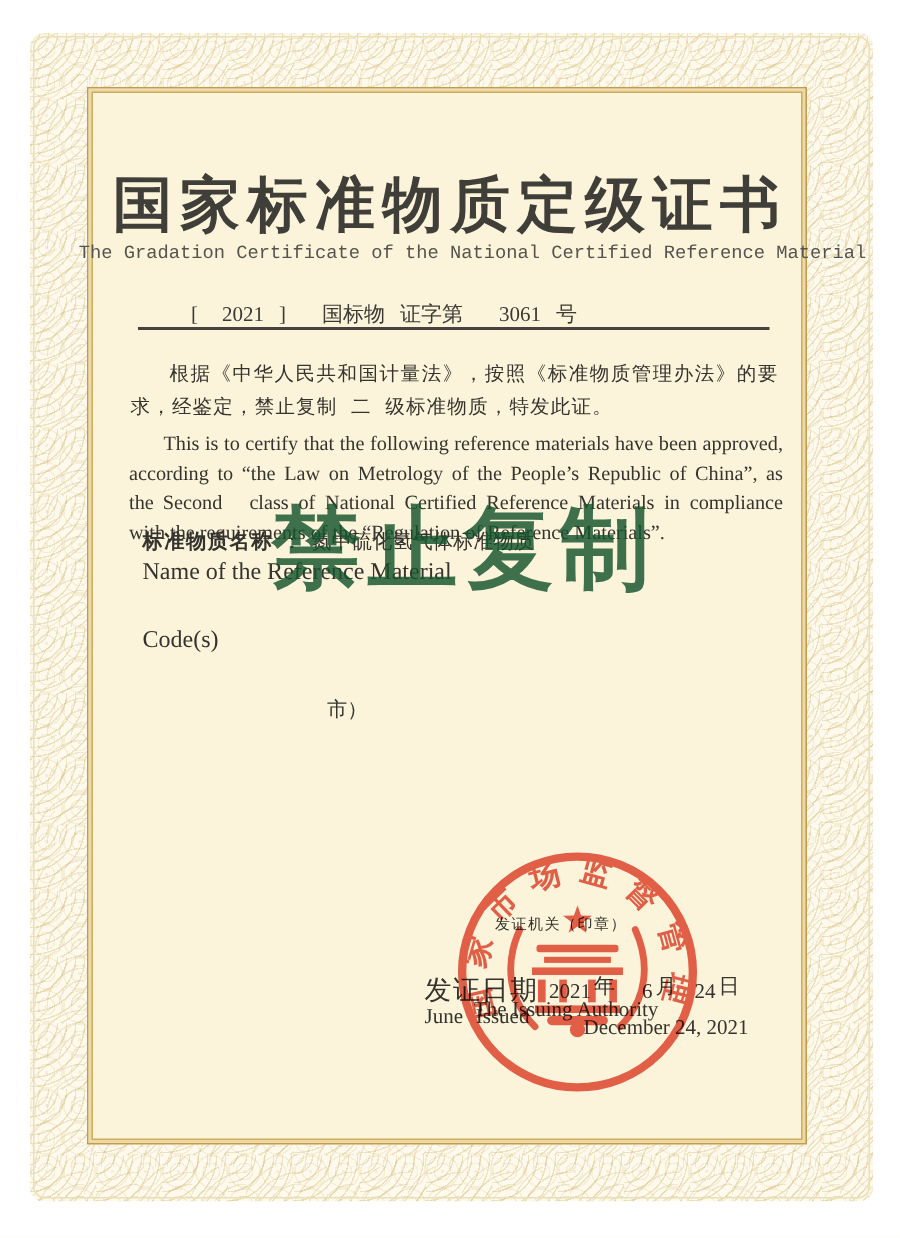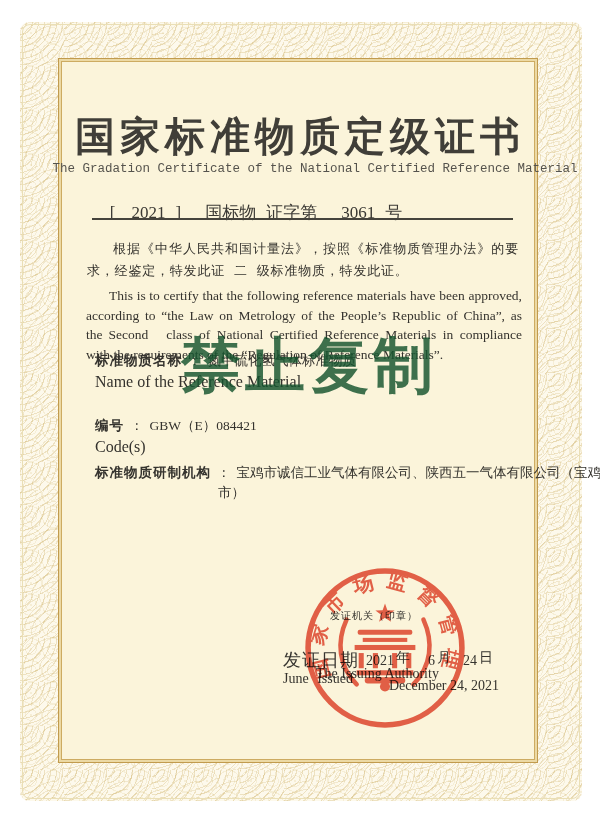--- a/index.html
+++ b/index.html
@@ -18,21 +18,21 @@
          border:1px solid #c19b4e;
          box-shadow: inset 0 0 0 2px #ecd9a4, inset 0 0 0 3px #cdab61;}
   
   .content{position:absolute;inset:0;z-index:2;color:#35332e;border-radius:26px;}
   .abs{position:absolute;}
   .cn{font-family:"Liberation Serif", serif;}
   .sans{font-family:Liberation Mono, monospace;padding-left:15px;}
   .title{top:109px;left:0;width:100%;text-align:center;font-size:40px;font-weight:bold;
          letter-spacing:5px;color:#403e38;}
   .subtitle{top:162px;left:0;width:100%;text-align:center;font-size:12.5px;color:#55534d;}
-  .certline{top:201px;left:0;width:512px;text-align:center;font-size:17px;color:#3b3934;white-space:nowrap;}
+  .certline{top:201px;left:0;width:512px;text-align:center;font-size:14px;color:#3b3934;white-space:nowrap;}
   .certline .sp-s{margin-right:10px;} .certline .sp-m{margin-right:16px;} .certline .sp-l{margin-right:24px;}
   .rule{left:92px;top:218px;width:421px;height:2px;background:#45433c;}
   .para{font-size:13px;line-height:21.5px;text-align:justify;color:#35332e;}
   .para-cn{left:87px;top:238px;width:432px;text-indent:2em;letter-spacing:.8px;}
   .para-en{left:86px;top:286px;width:436px;font-size:13.5px;line-height:19.5px;text-indent:1.7em;}
   .fill-cn{margin:0 9px;} .fill-en{margin:0 18px 0 6px;}
   .field{font-size:13.5px;line-height:20px;}
   .flabel{font-weight:bold;letter-spacing:1px;}
   .fcolon{margin:0 6px;}
   .fen{margin-top:1px;font-size:16px;}
@@ -68,45 +68,39 @@
 
     <div class="abs title cn">国家标准物质定级证书</div>
     <div class="abs subtitle sans">The Gradation Certificate of the National Certified Reference Material</div>
 
     <div class="abs certline cn">
       <span class="sp-m">[</span><span class="sp-s">2021</span><span class="sp-l">]</span><span class="sp-s">国标物</span><span class="sp-l">证字第</span><span class="sp-s">3061</span><span>号</span>
     </div>
     <div class="abs rule"></div>
 
     <div class="abs para para-cn cn">
-      <span>根据《中华人民共和国计量法》，按照《标准物质管理办法》的要求，经鉴定，特发此证</span><span class="fill-cn">二</span><span>级标准物质，特发此证。</span>
+      <span>根据《中华人民共和国计量法》，按照《标准物质管理办法》的要求，经鉴定，禁止复制</span><span class="fill-cn">二</span><span>级标准物质，特发此证。</span>
     </div>
 
     <div class="abs para para-en">
       <span>This is to certify that the following reference materials have been approved, according to “the Law on Metrology of the People’s Republic of China”, as the</span><span class="fill-en">Second</span><span>class of National Certified Reference Materials in compliance with the requirements of the “Regulation of Reference Materials”.</span>
     </div>
 
     <div class="abs field f-name cn">
       <div>
         <span class="flabel">标准物质名称</span><span class="fcolon">：</span><span>氮中硫化氢气体标准物质</span>
       </div>
       <div class="fen">Name of the Reference Material</div>
     </div>
 
     <div class="abs field f-code cn">
-      <div>
-        <span class="flabel">编号</span><span class="fcolon">：</span><span>GBW（E）084421</span>
-      </div>
       <div class="fen">Code(s)</div>
     </div>
 
     <div class="abs field f-prod cn">
-      <div class="l1">
-        <span class="flabel">标准物质研制机构</span><span class="fcolon">：</span><span>宝鸡市诚信工业气体有限公司、陕西五一气体有限公司（宝鸡</span>
-      </div>
       <div><span class="l3">市）</span></div>
     </div>
 
     <div class="abs watermark">禁止复制</div>
 
     <div class="abs auth-cn cn">发证机关（印章）</div>
     <div class="abs auth-en">The Issuing Authority</div>
 
     <div class="abs dlabel-cn cn">发证日期</div>
     <div class="abs dlabel-en">June  Issued</div>

